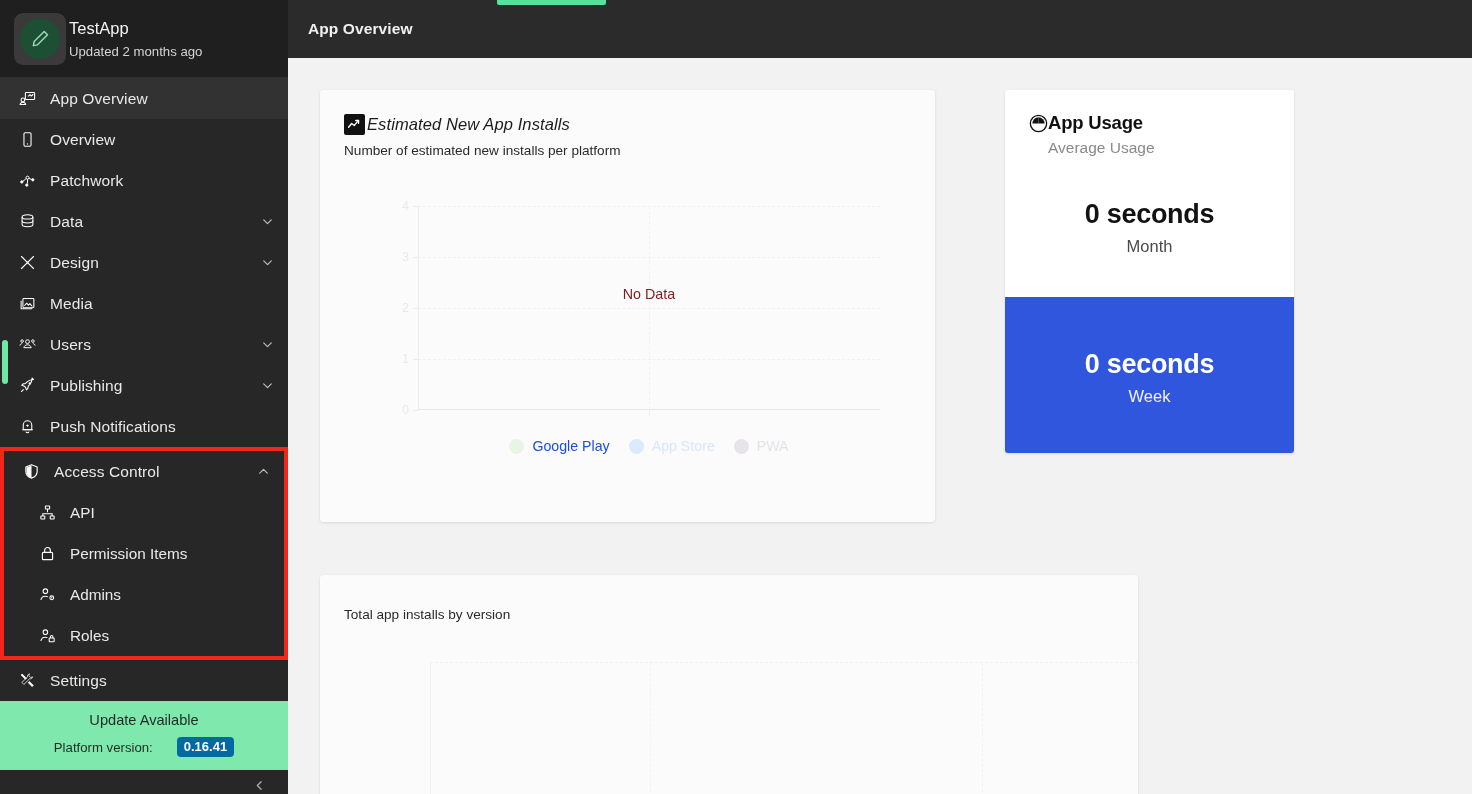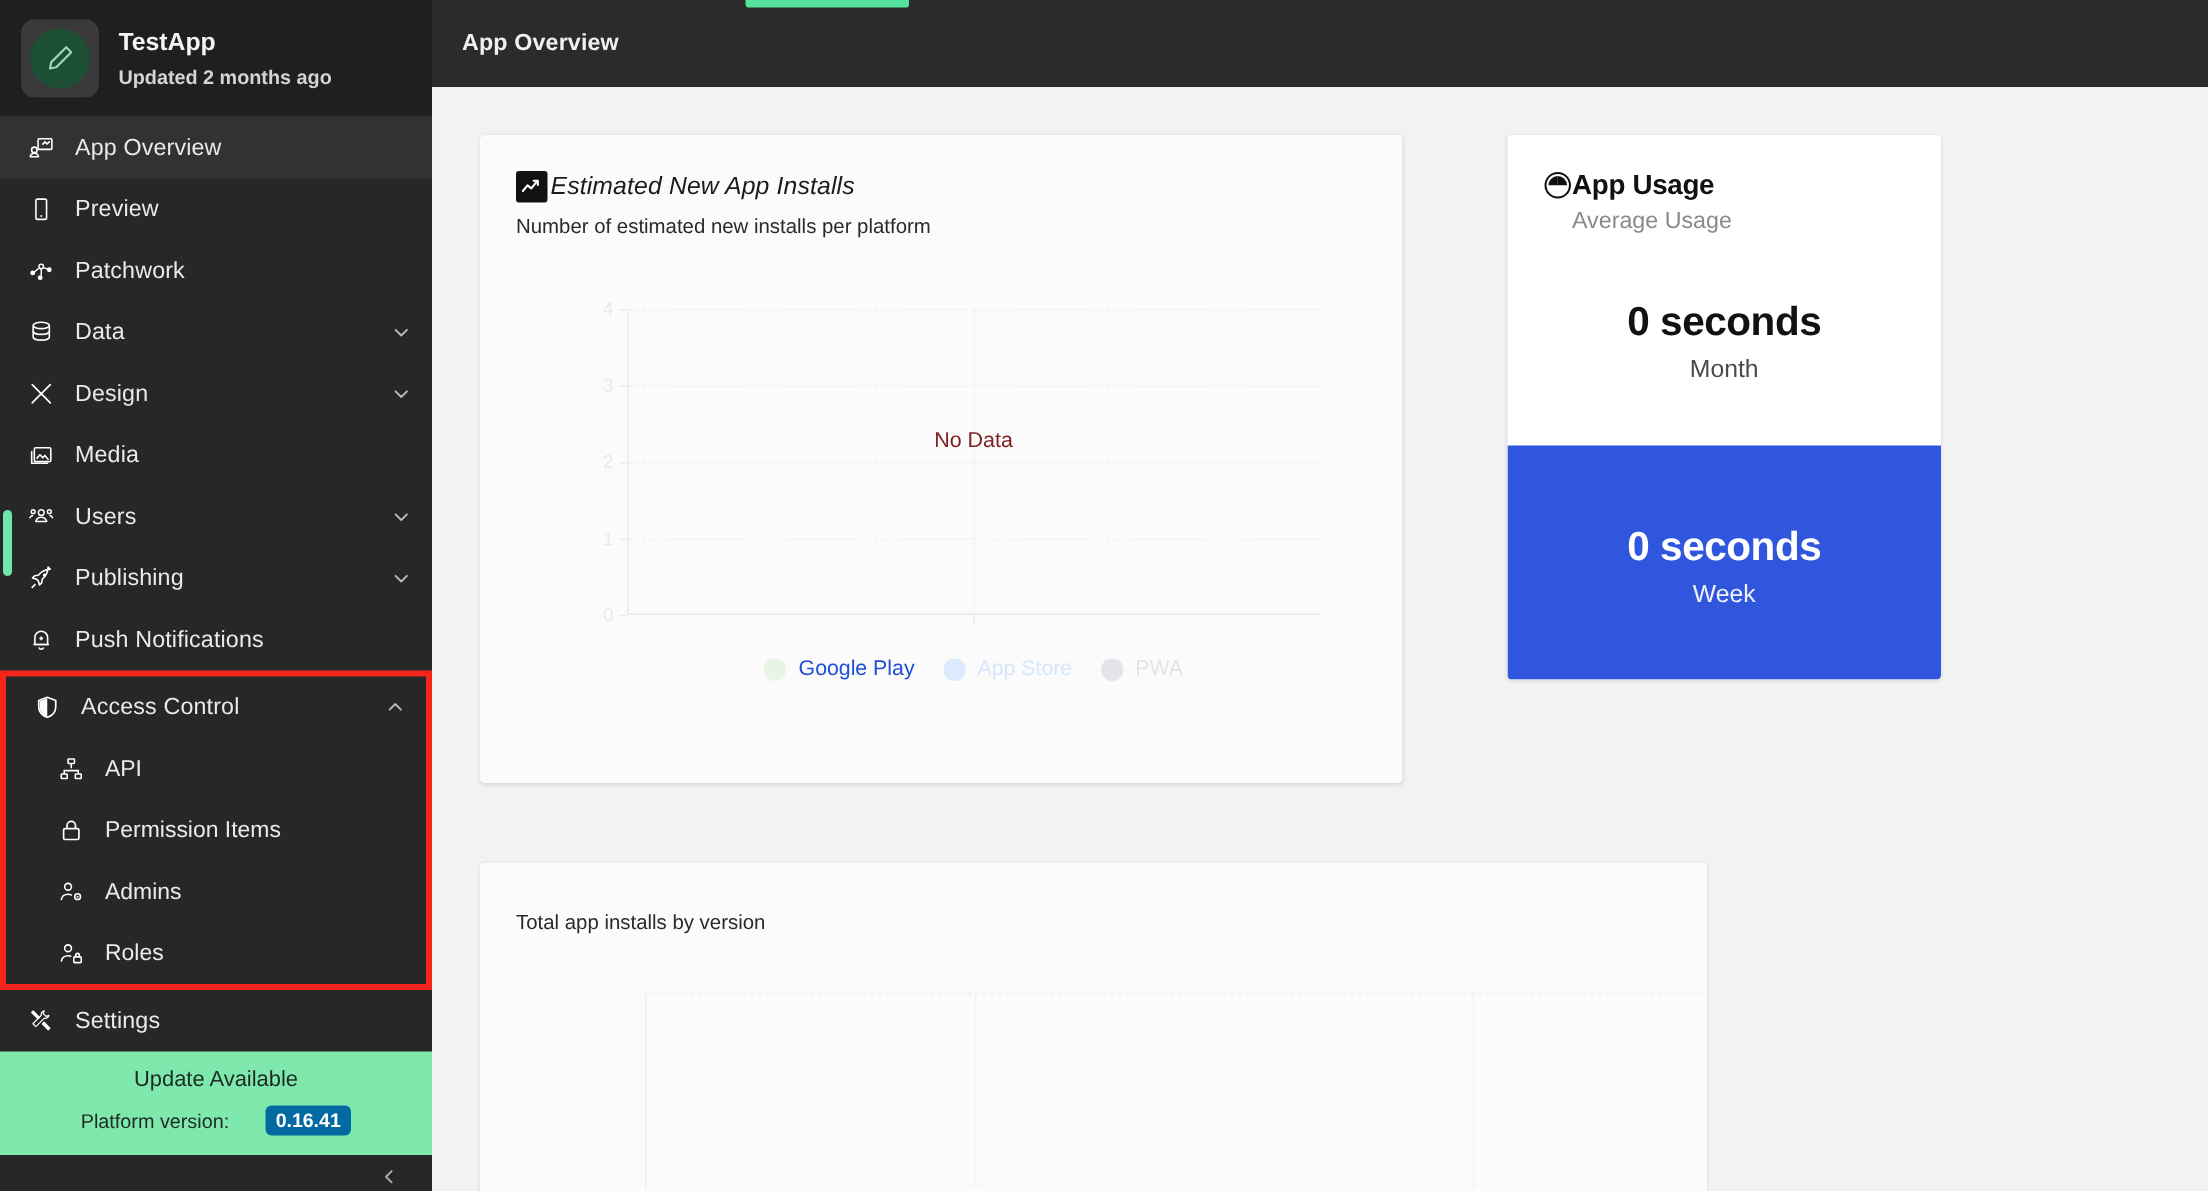--- a/index.html
+++ b/index.html
@@ -47,21 +47,21 @@
     flex: 0 0 52px;
     position: relative;
   }
   .app-logo-inner {
     width: 40px; height: 40px;
     border-radius: 50%;
     background: #1d4f34;
     display: flex; align-items: center; justify-content: center;
   }
   .app-logo-inner svg { width: 20px; height: 20px; }
-  .sb-header-text { margin-left: 13px; overflow: hidden; font-weight: bold; }
+  .sb-header-text { margin-left: 3px; overflow: hidden; }
   .sb-app-name {
     color: #f3f3f3;
     font-size: 16.5px;
     line-height: 1.25;
     white-space: nowrap;
   }
   .sb-app-sub {
     color: #d4d4d4;
     font-size: 13.2px;
     margin-top: 5px;
@@ -435,21 +435,21 @@
         <span class="nav-label">App Overview</span>
       </div>
 
       <div class="nav-item">
         <span class="nav-icon">
           <svg viewBox="0 0 24 24" fill="none" stroke="#fff" stroke-width="1.5" stroke-linejoin="round">
             <rect x="7" y="2.5" width="10" height="19" rx="1.6"></rect>
             <circle cx="12" cy="18.3" r="0.9" fill="#fff" stroke="none"></circle>
           </svg>
         </span>
-        <span class="nav-label">Preview</span>
+        <span class="nav-label">Overview</span>
       </div>
 
       <div class="nav-item">
         <span class="nav-icon">
           <svg viewBox="0 0 24 24" fill="none" stroke="#fff" stroke-width="1.4">
             <circle cx="4" cy="14" r="1.6" fill="#fff"></circle>
             <circle cx="12" cy="8" r="2.1"></circle>
             <circle cx="19.5" cy="11" r="1.6" fill="#fff"></circle>
             <circle cx="11" cy="18.5" r="1.6" fill="#fff"></circle>
             <path d="M5.5 13.2L10 9.4M14 9.1l4 1.4M12 10.1v6.3"></path>

